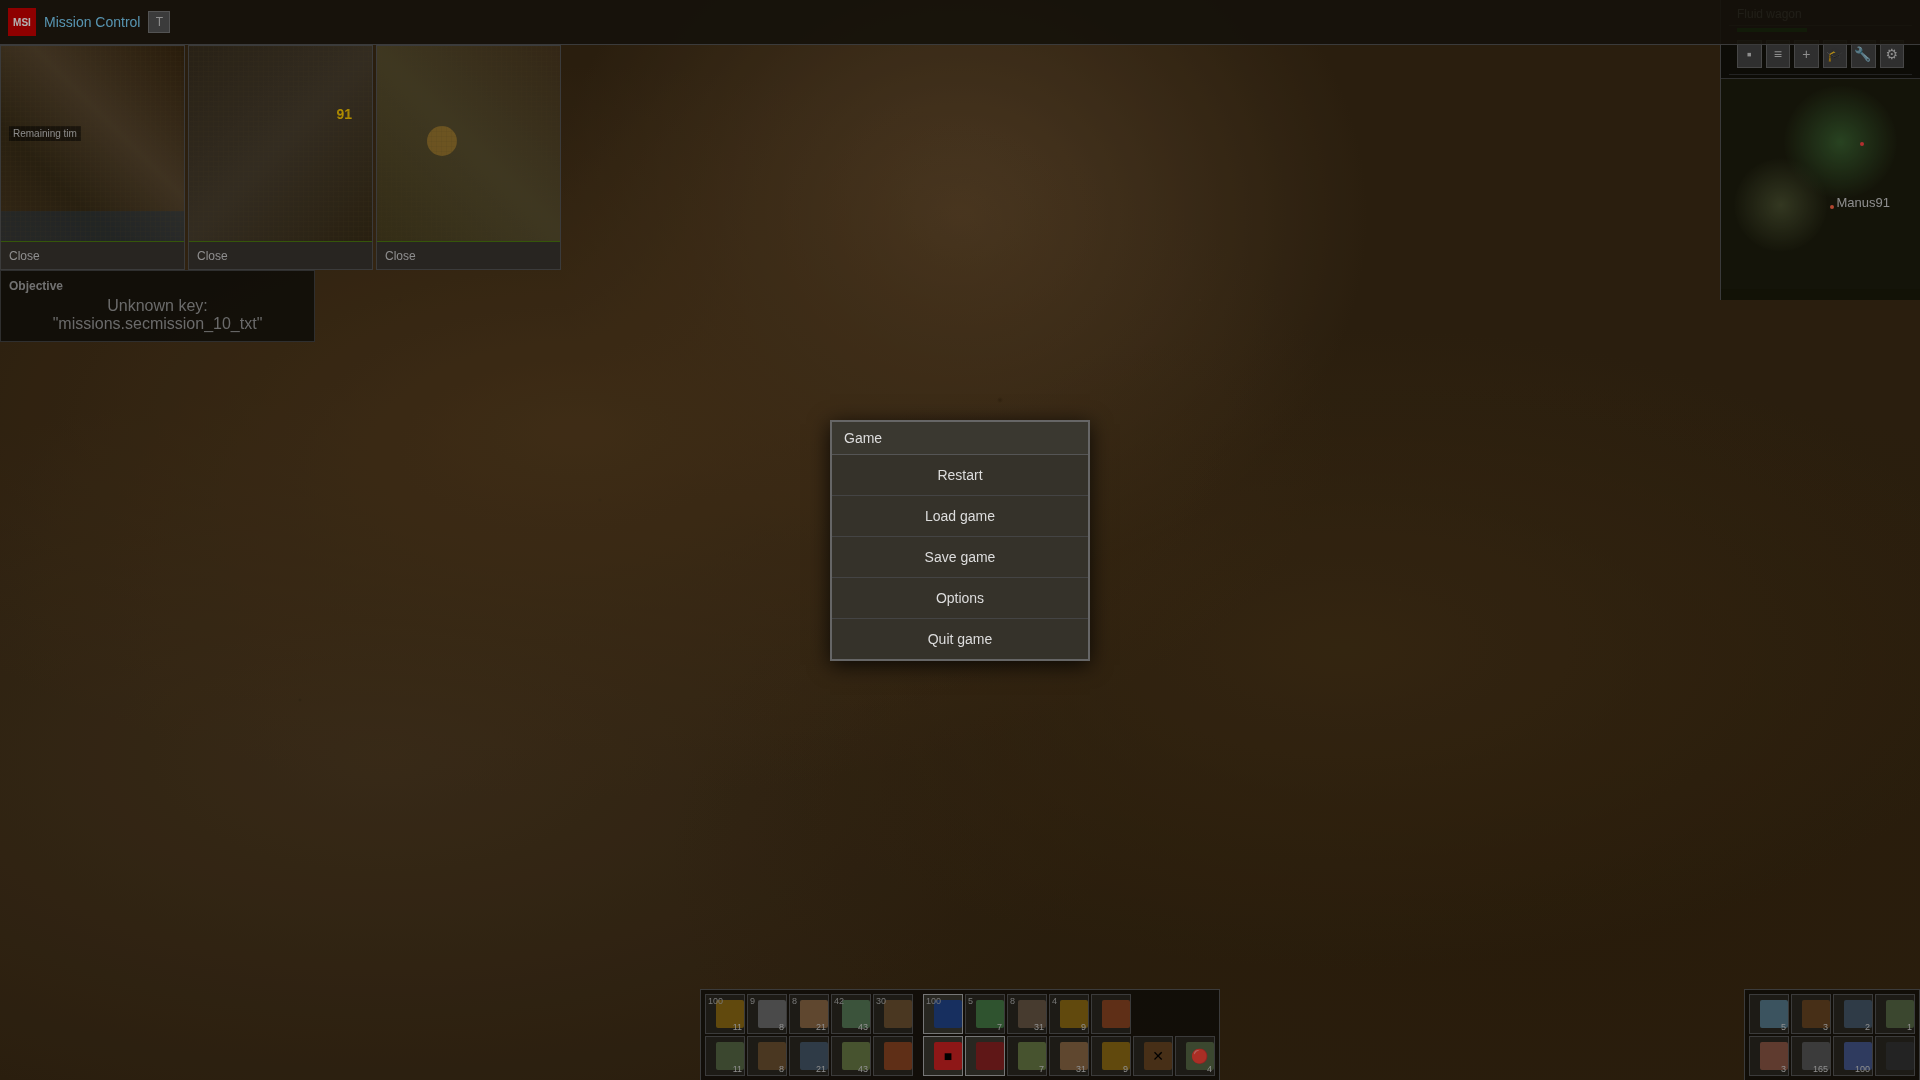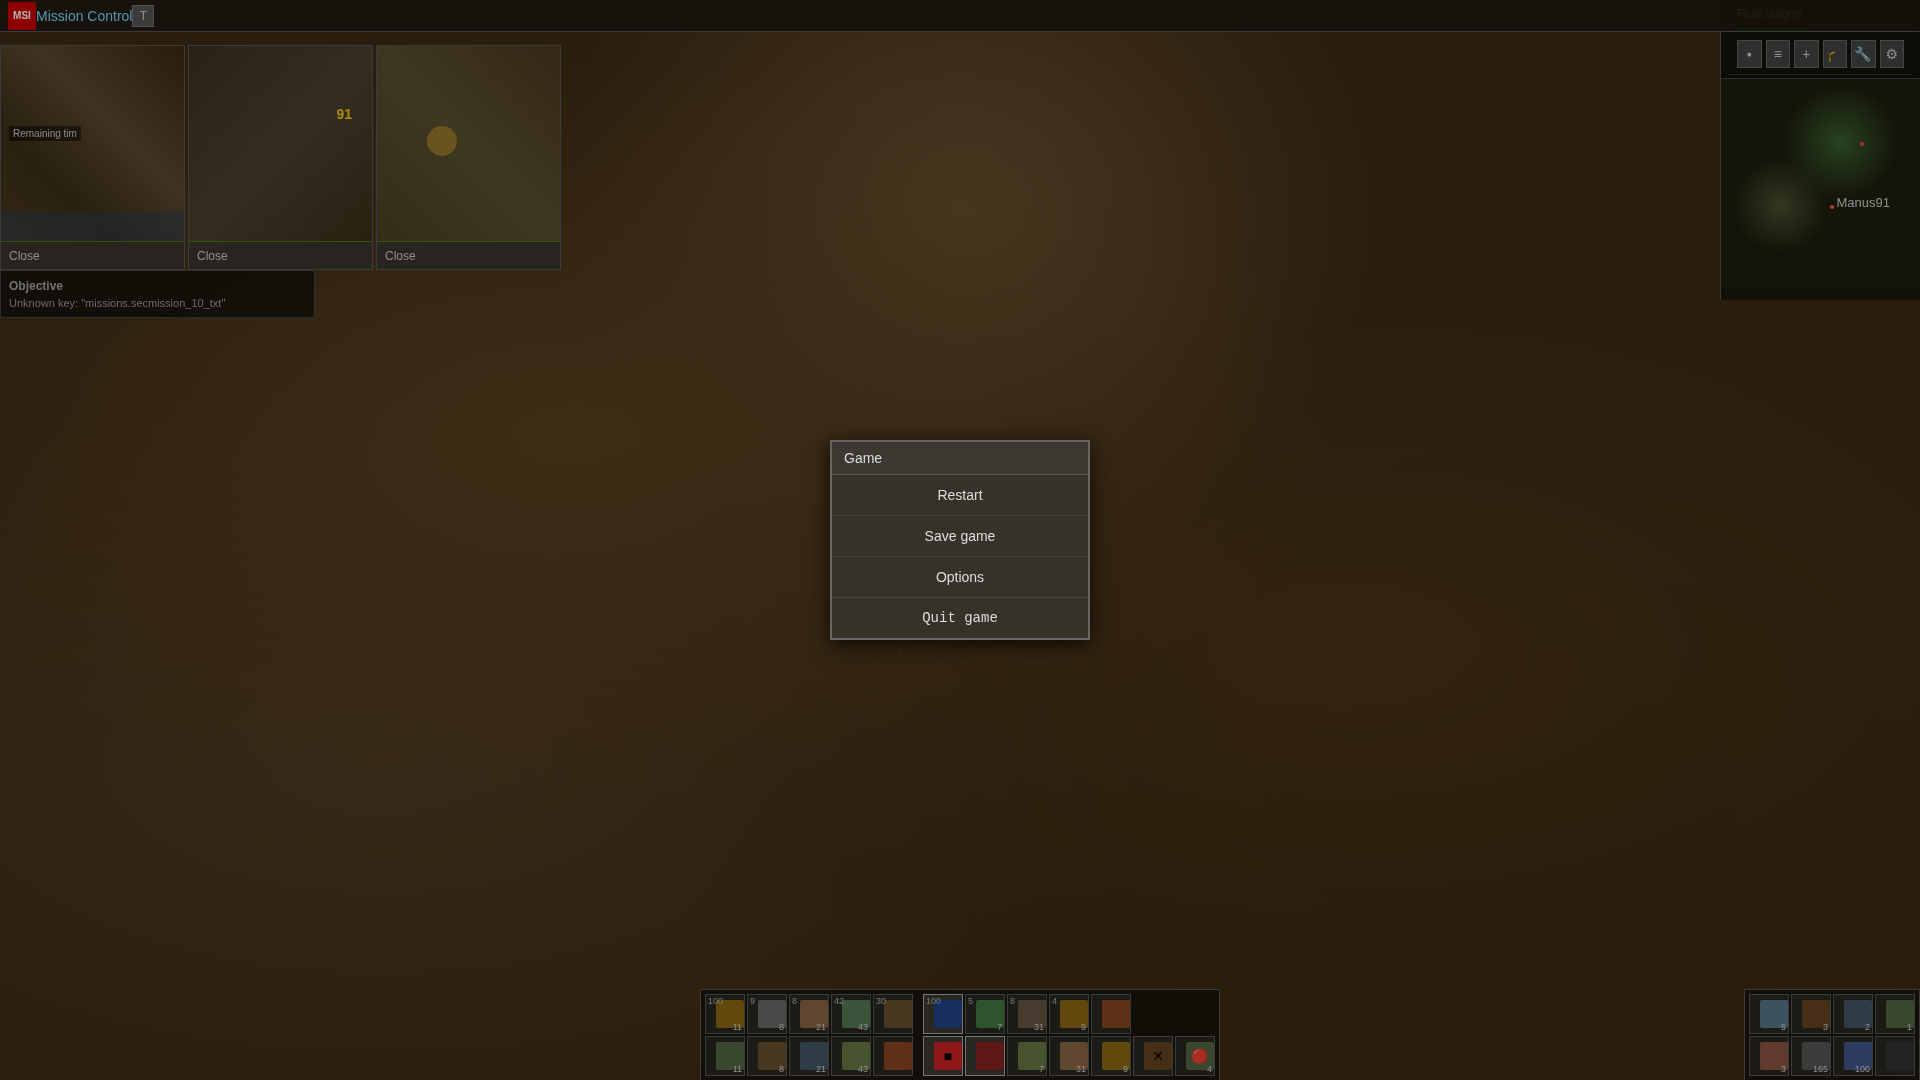--- a/index.html
+++ b/index.html
@@ -42,26 +42,27 @@
         radial-gradient(1px 1px at 1600px 450px, #4a3820 0%, transparent 100%);
       opacity: 0.6;
     }
 
     
     .top-bar {
       position: absolute;
       top: 0;
       left: 0;
       right: 0;
-      height: 32px;
+      height: 45px;
       background: rgba(30, 25, 15, 0.9);
       border-bottom: 1px solid #555;
       display: flex;
       align-items: center;
       padding: 0 8px;
+      gap: 8px;
       z-index: 100;
     }
 
     .msi-logo {
       width: 28px;
       height: 28px;
       background: #c00;
       display: flex;
       align-items: center;
       justify-content: center;
@@ -234,21 +235,22 @@
 
     .objective-title {
       color: #a3a3a3;
       font-size: 12px;
       font-weight: bold;
       margin-bottom: 4px;
     }
 
     .objective-text {
       color: #999;
-      font-size: 11px;
+      font-size: 16px;
+      text-align: center;
     }
 
     
     .game-menu-overlay {
       position: absolute;
       inset: 0;
       background: rgba(0, 0, 0, 0.3);
       z-index: 200;
       display: flex;
       align-items: center;
@@ -279,21 +281,20 @@
       border-bottom: 1px solid #444;
       color: #ddd;
       font-size: 14px;
       cursor: pointer;
       text-align: center;
       transition: background 0.1s;
     }
 
     .game-menu-btn:last-child {
       border-bottom: none;
-      font-family: Liberation Mono, monospace;
     }
 
     
     .hotbar {
       position: absolute;
       bottom: 0;
       left: 50%;
       transform: translateX(-50%);
       display: flex;
       gap: 2px;
@@ -449,20 +450,21 @@
 
 <div class="objective-panel">
   <div class="objective-title">Objective</div>
   <div class="objective-text">Unknown key: "missions.secmission_10_txt"</div>
 </div>
 
 <div class="game-menu-overlay">
   <div class="game-menu">
     <div class="game-menu-title">Game</div>
     <button class="game-menu-btn">Restart</button>
+    <button class="game-menu-btn">Load game</button>
     <button class="game-menu-btn">Save game</button>
     <button class="game-menu-btn">Options</button>
     <button class="game-menu-btn">Quit game</button>
   </div>
 </div>
 
 <div class="hotbar">
   <div style="display:flex; flex-direction:column; gap:2px;">
     <div style="display:flex; gap:2px;">
 

